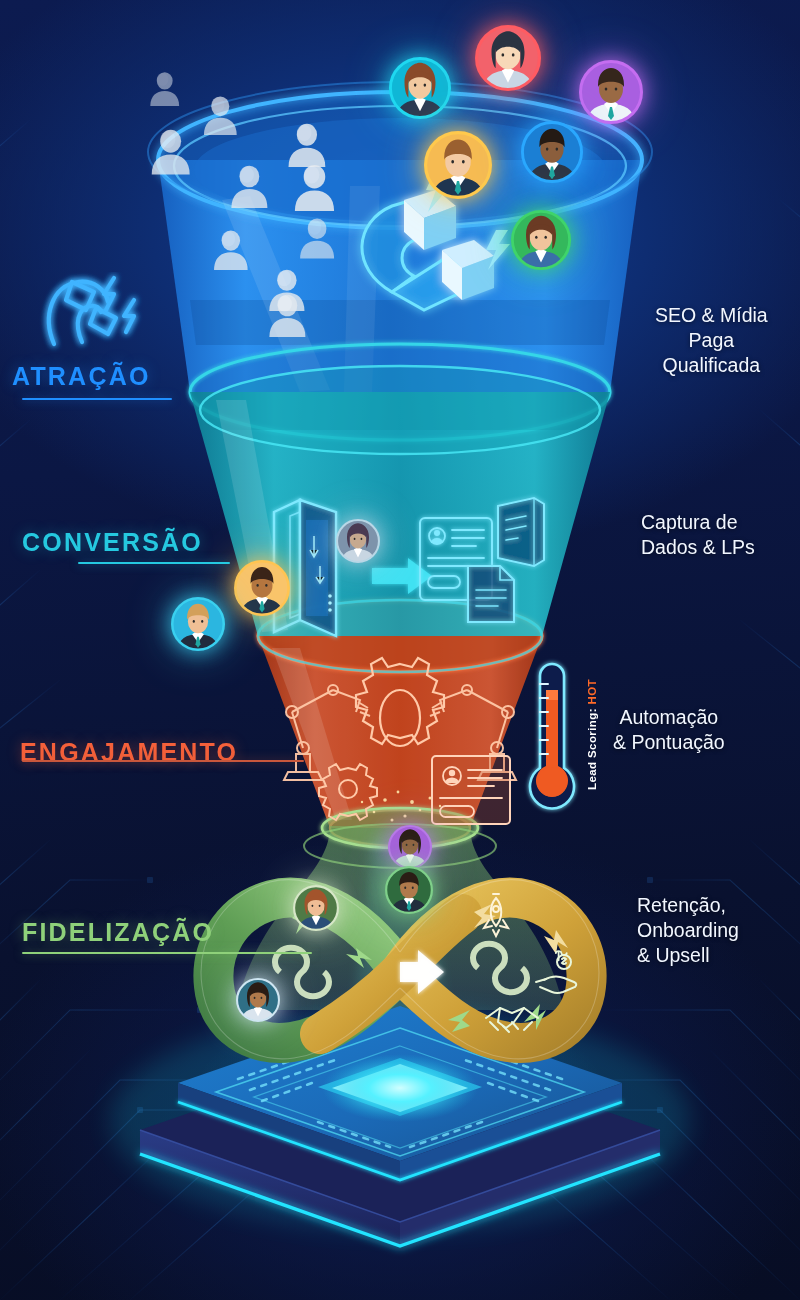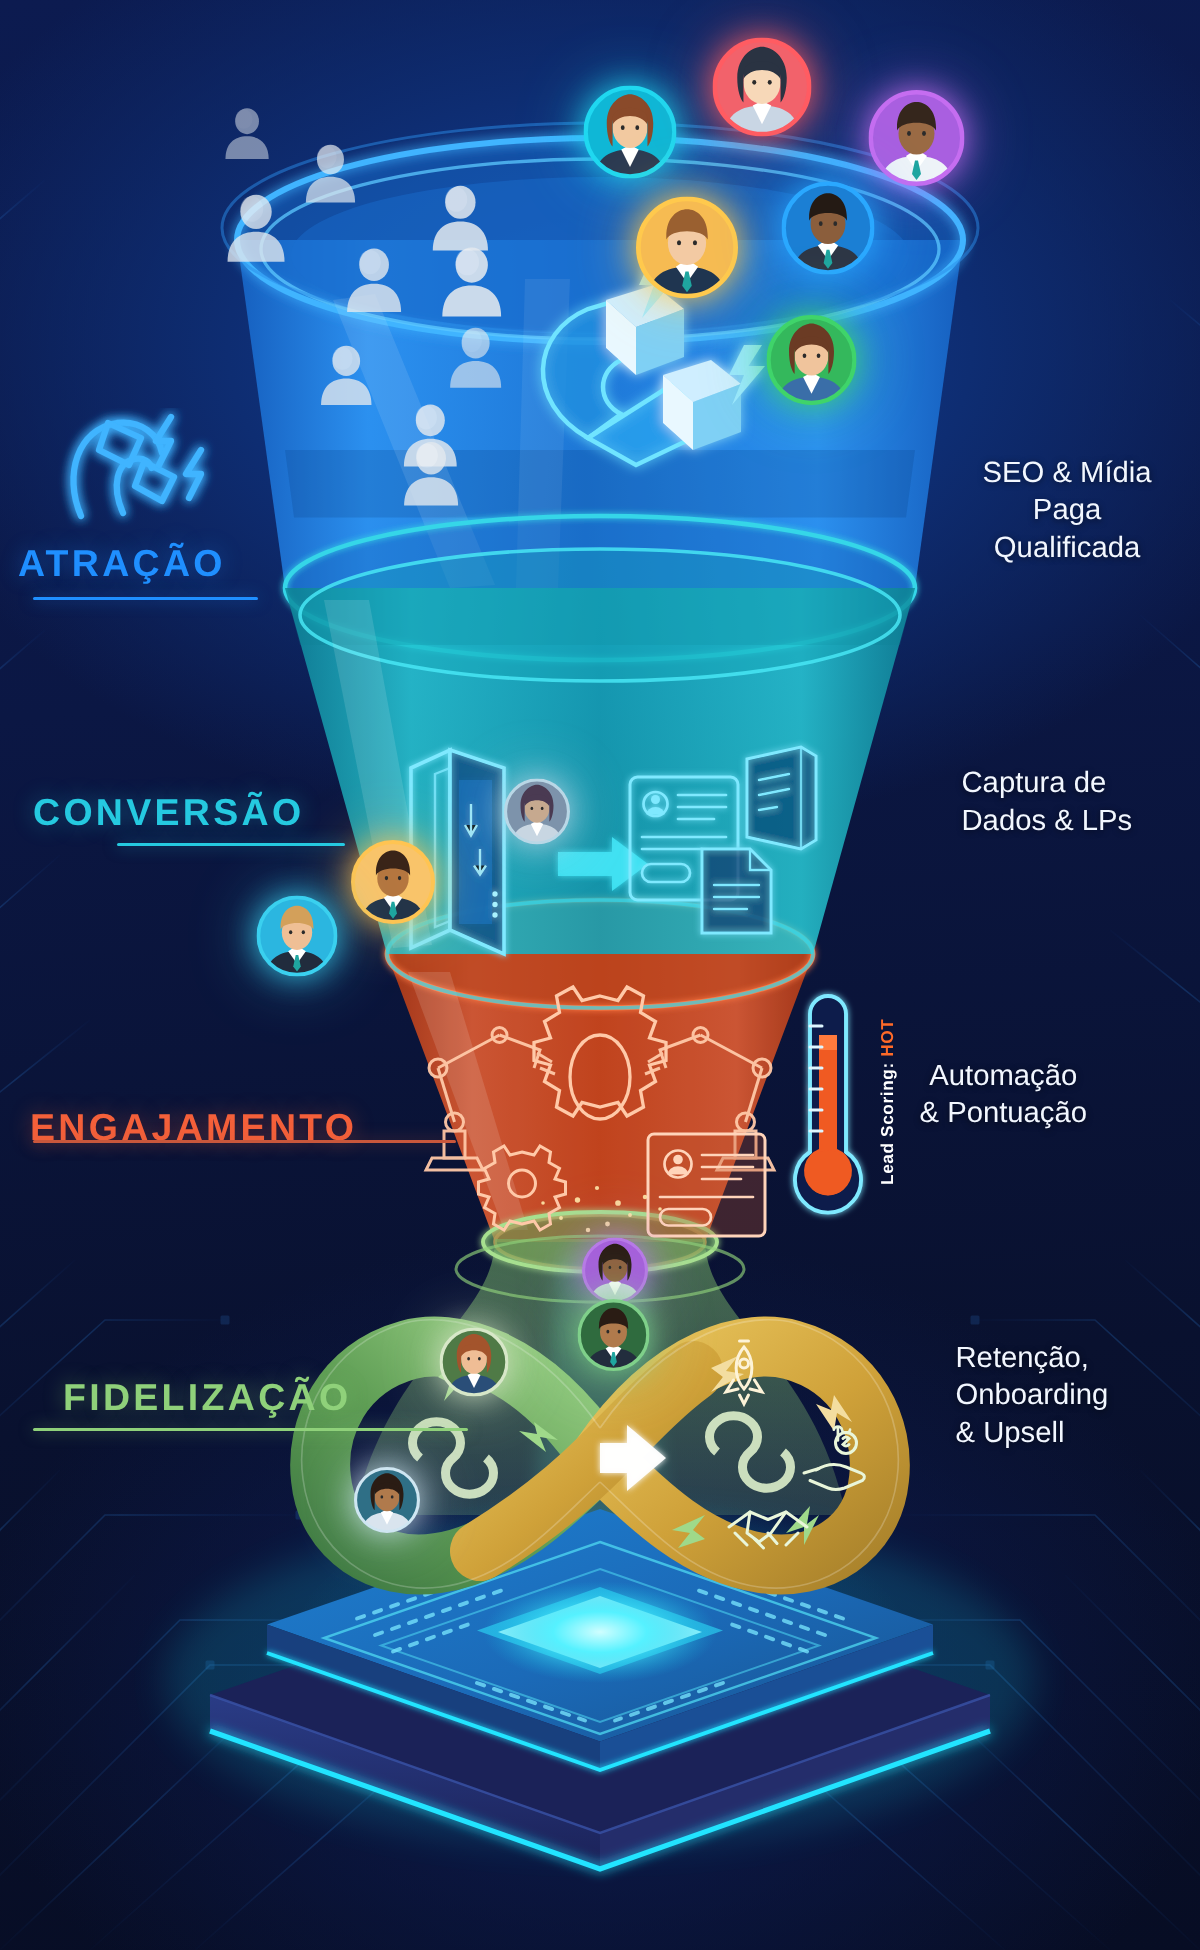--- a/index.html
+++ b/index.html
@@ -748,21 +748,21 @@
 Paga
 Qualificada</div>
       <div class="stage-label" style="left: 22px; top: 528px; color: rgb(37, 201, 224); text-shadow: rgba(37, 201, 224, 0.4) 0px 0px 14px;">CONVERSÃO</div>
       <div class="stage-rule" style="left: 78px; top: 562px; width: 152px; background: rgb(37, 201, 224); box-shadow: rgba(37, 201, 224, 0.533) 0px 0px 10px;"></div>
       <div class="desc" style="left: 613px; top: 510px; margin-left: 28px;">Captura de
 Dados &amp; LPs</div>
       <div class="stage-label" style="left: 20px; top: 726px; color: rgb(244, 96, 58); text-shadow: rgba(244, 96, 58, 0.4) 0px 0px 14px; margin-top: 12px;">ENGAJAMENTO</div>
       <div class="stage-rule" style="left: 22px; top: 760px; width: 282px; background: rgb(201, 87, 60); box-shadow: rgba(201, 87, 60, 0.533) 0px 0px 10px;"></div>
       <div class="desc" style="left: 613px; top: 705px; text-align: center;">Automação
 &amp; Pontuação</div>
-      <div class="stage-label" style="left: 22px; top: 918px; color: rgb(143, 209, 122); text-shadow: rgba(143, 209, 122, 0.4) 0px 0px 14px; margin-left: 20px;">FIDELIZAÇÃO</div>
+      <div class="stage-label" style="left: 22px; top: 918px; color: rgb(143, 209, 122); text-shadow: rgba(143, 209, 122, 0.4) 0px 0px 14px;">FIDELIZAÇÃO</div>
       <div class="stage-rule" style="left: 22px; top: 952px; width: 290px; background: rgb(143, 209, 122); box-shadow: rgba(143, 209, 122, 0.533) 0px 0px 10px;"></div>
       <div class="desc" style="left: 613px; top: 893px; margin-left: 24px;">Retenção,
 Onboarding
 &amp; Upsell</div>
     </div>
 
   <div class="thermo-label" style="left:586px; top:790px;">
     <span>Lead Scoring:</span>
     <span class="hot">HOT</span>
   </div>

